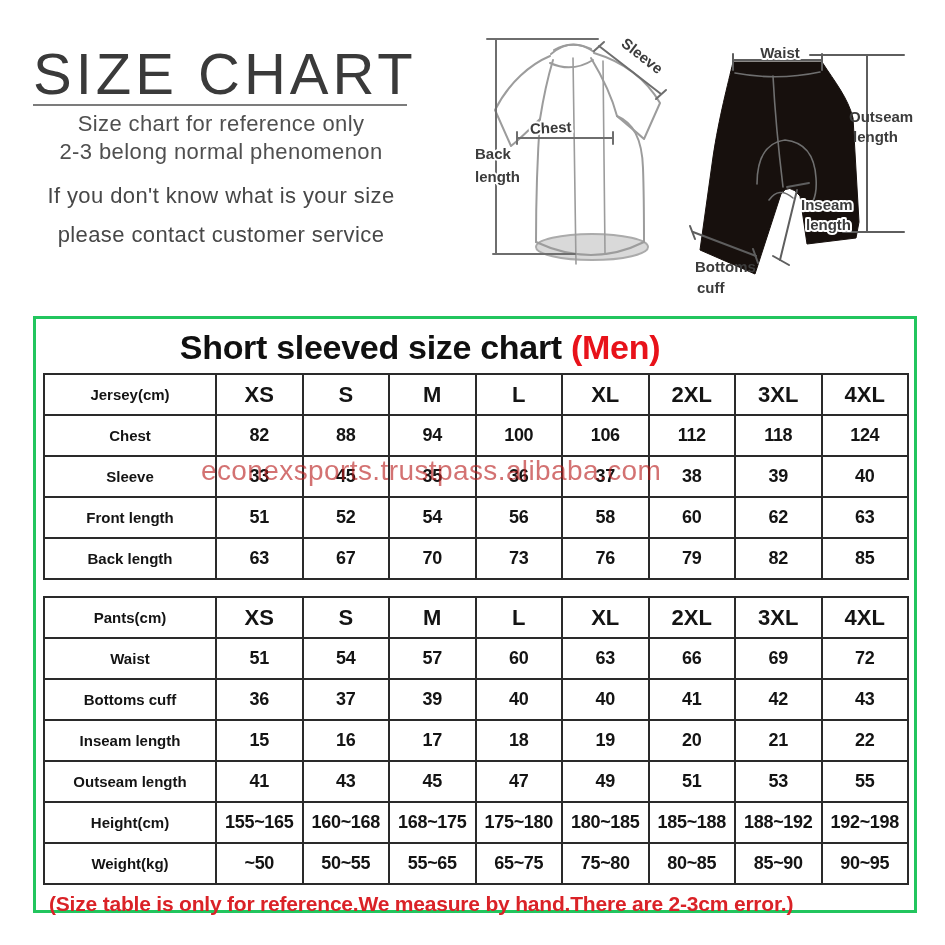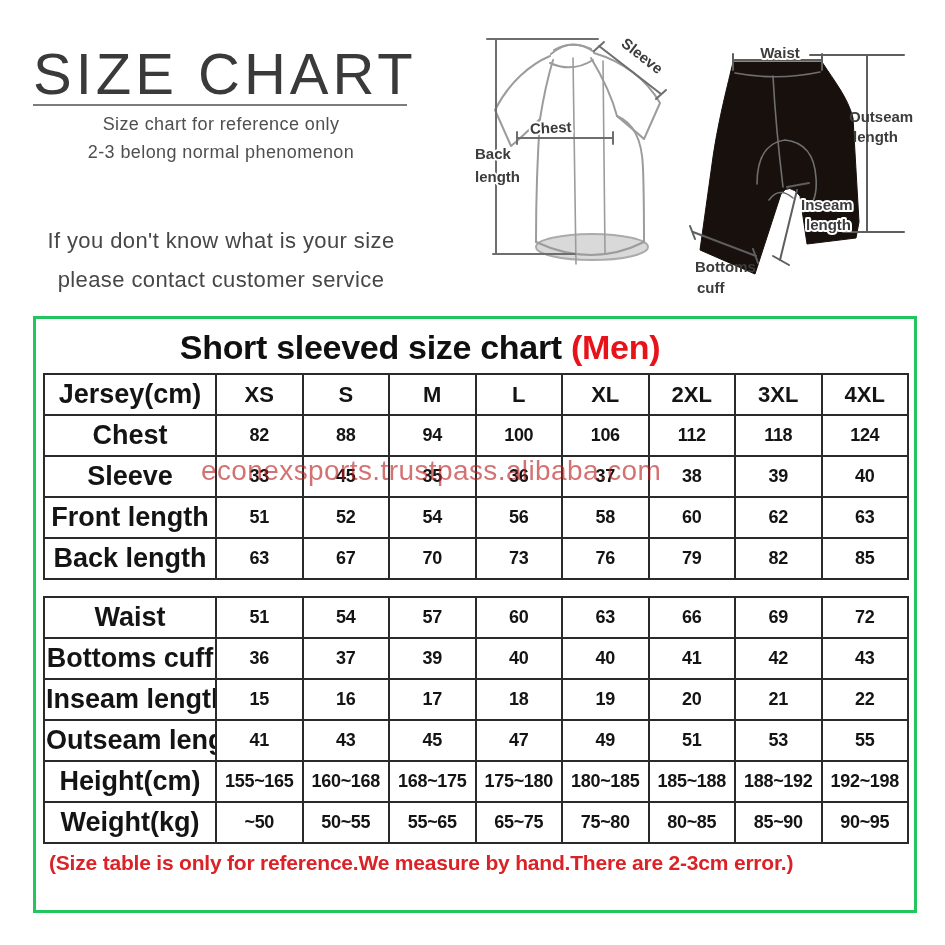--- a/index.html
+++ b/index.html
@@ -5,41 +5,41 @@
   html,body{margin:0;padding:0;background:#ffffff;}
   #canvas{position:relative;width:945px;height:945px;background:#ffffff;overflow:hidden;
           font-family:"Liberation Sans", sans-serif;color:#1a1a1a;}
 
   
   .big-title{position:absolute;left:33px;top:40px;width:400px;
              font-size:58px;font-weight:300;letter-spacing:4px;color:#3a3a3a;
              font-family:"Liberation Sans", sans-serif;}
   .title-rule{position:absolute;left:33px;top:104px;width:374px;height:2px;background:#7c7c7c;}
   .tagline{position:absolute;left:16px;top:110px;width:410px;text-align:center;
-           font-size:18px;line-height:28px;color:#4f4f4f;letter-spacing:.4px;}
+           font-size:22px;line-height:28px;color:#4f4f4f;letter-spacing:.4px;}
   .contact{position:absolute;left:16px;top:176px;width:410px;text-align:center;
-           font-size:22px;line-height:39px;color:#474747;letter-spacing:.4px;margin-top:45px;}
+           font-size:22px;line-height:39px;color:#474747;letter-spacing:.4px;}
 
   
   .diagram{position:absolute;}
   .dim-label{font-size:15px;font-weight:bold;fill:#3c3c3c;
              font-family:"Liberation Sans", sans-serif;}
   .halo{paint-order:stroke;stroke:#ffffff;stroke-width:4px;stroke-linejoin:round;}
 
   
   .table-wrap{position:absolute;left:33px;top:316px;width:884px;height:597px;
               border:3px solid #22c55e;box-sizing:border-box;background:#ffffff;}
   .table-title{position:relative;left:-55px;text-align:center;font-size:34px;font-weight:bold;
                color:#101010;padding:9px 0 6px 0;letter-spacing:-.3px;}
   .table-title .men{color:#e8121a;}
   table.size{border-collapse:collapse;table-layout:fixed;width:calc(100% - 12px);
              margin:0 5px 0 7px;}
   table.size td{border:2px solid #2a2a2a;height:37px;text-align:center;vertical-align:middle;
                 font-weight:bold;color:#141414;overflow:hidden;white-space:nowrap;}
-  table.size td.label-col{font-size:27px;}
+  table.size td.label-col{font-size:15px;}
   table.size td.hdr{font-size:22px;}
   table.size td.val{font-size:18px;letter-spacing:-.3px;}
   col.c0{width:172px;}
   #pants-table{margin-top:16px;}
   .footnote{font-size:21px;font-weight:bold;color:#da2227;padding:7px 12px 0 13px;
             letter-spacing:-.2px;white-space:nowrap;}
 
   
   .watermark{position:absolute;left:201px;top:455px;z-index:9;font-size:28px;
              color:#b91c1c;opacity:.62;letter-spacing:.4px;pointer-events:none;}
@@ -209,20 +209,31 @@
         </tbody>
     </table>
 
     <table class="size" id="pants-table">
       <colgroup>
           <col class="c0">
           <col span="8">
         </colgroup>
       <tbody id="tbody2">
           <tr>
+            <td class="label-col">Pants(cm)</td>
+            <td class="hdr">XS</td>
+            <td class="hdr">S</td>
+            <td class="hdr">M</td>
+            <td class="hdr">L</td>
+            <td class="hdr">XL</td>
+            <td class="hdr">2XL</td>
+            <td class="hdr">3XL</td>
+            <td class="hdr">4XL</td>
+          </tr>
+          <tr>
             <td class="label-col">Waist</td>
             <td class="val">51</td>
             <td class="val">54</td>
             <td class="val">57</td>
             <td class="val">60</td>
             <td class="val">63</td>
             <td class="val">66</td>
             <td class="val">69</td>
             <td class="val">72</td>
           </tr>

